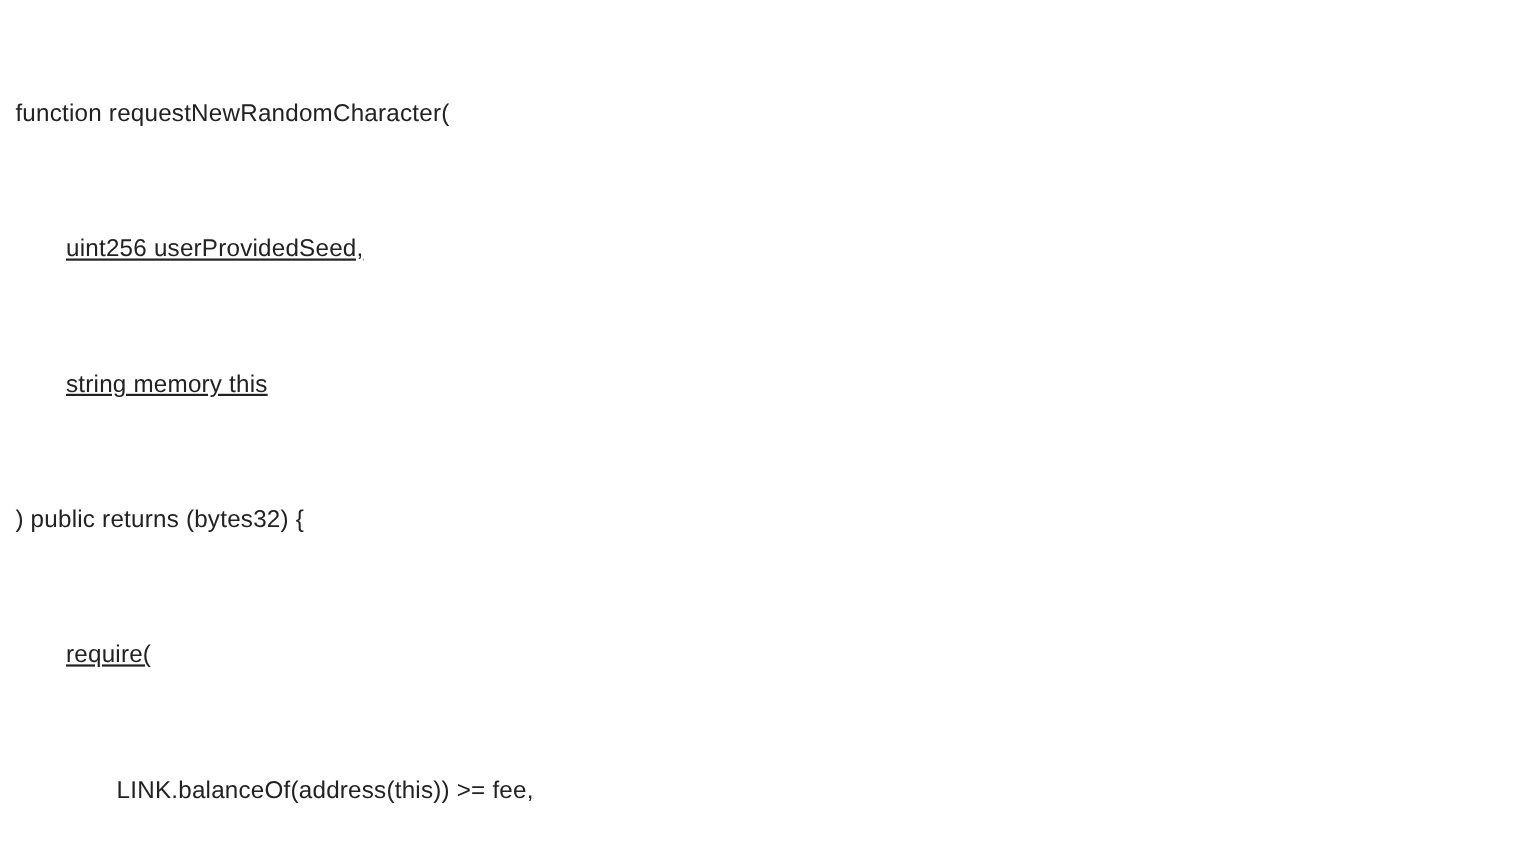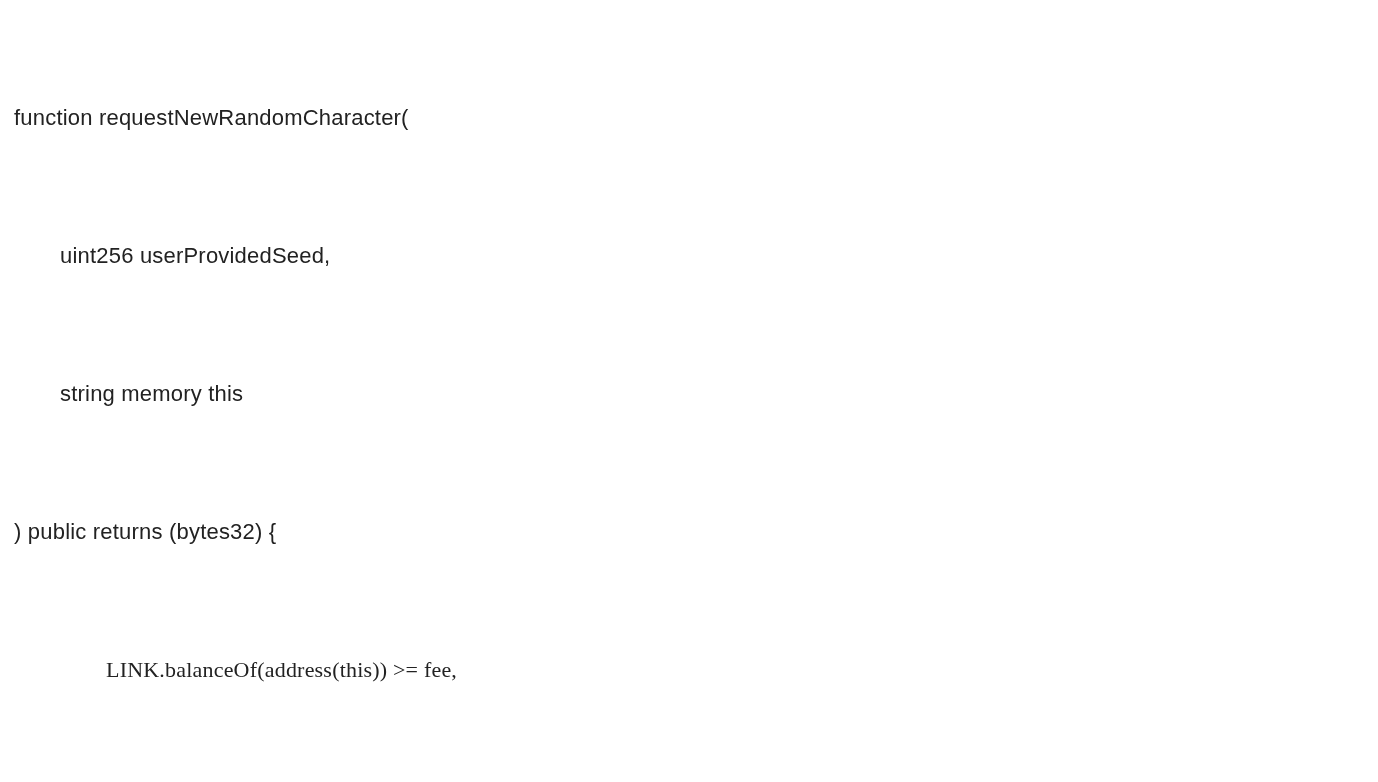--- a/index.html
+++ b/index.html
@@ -18,38 +18,38 @@
       height: 782px;
     }
     .code-block {
       white-space: pre;
       font-family: 'Lucida Grande', 'Segoe UI', 'Helvetica Neue', Arial, sans-serif;
     }
     .line {
       display: block;
       margin-bottom: 24px;
       letter-spacing: 0.2px;
-      margin-top: 15px;
     }
     .indent-1 {
       padding-left: 46px;
+      text-decoration: underline;
     }
     .indent-2 {
       padding-left: 92px;
-      font-family: Liberation Serif, serif;
     }
   </style>
 </head>
 <body>
 
 <div class="code-block">
   <span class="line">function requestNewRandomCharacter(</span>
   <span class="line indent-1">uint256 userProvidedSeed,</span>
   <span class="line indent-1">string memory this</span>
   <span class="line">) public returns (bytes32) {</span>
+  <span class="line indent-1">require(</span>
   <span class="line indent-2">LINK.balanceOf(address(this)) &gt;= fee,</span>
   
   
   
   
   
   
   
 </div>
 

